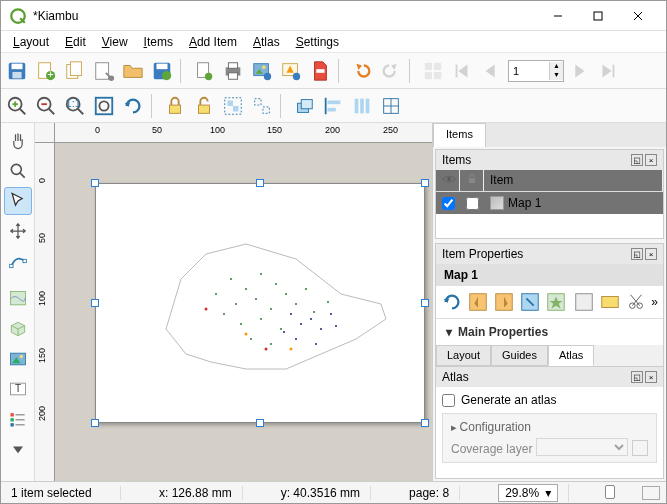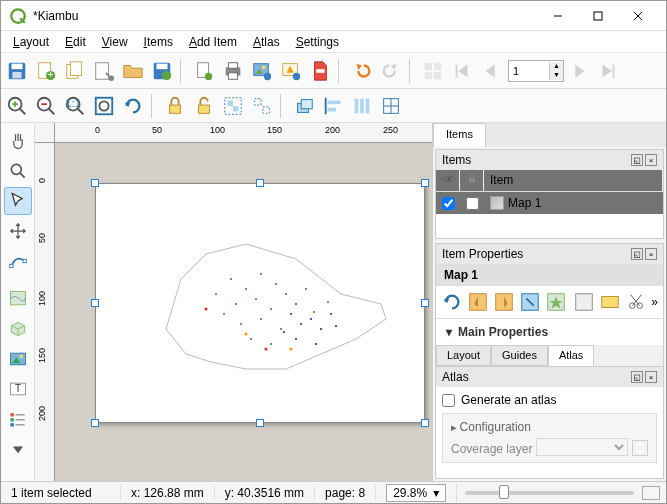--- a/index.html
+++ b/index.html
@@ -62,21 +62,21 @@
 .ip-toolbar .tbtn { width: 24px; height: 24px; }
 .subtabs { display: flex; border-bottom: 1px solid #ccc; background: #f0f0f0; height: 22px; }
 .subtab { padding: 3px 10px; border: 1px solid #ccc; font-size: 11px; cursor: pointer; background: #e8e8e8; }
 .subtab.active { background: #fff; border-bottom-color: #fff; }
 .atlas-body { padding: 6px; background: #fff; flex:1; overflow:auto; }
 .atlas-body label { display: flex; align-items: center; gap: 6px; font-size: 11px; margin-bottom: 6px; }
 .config-group { background: #f5f5f5; border: 1px solid #ddd; padding: 4px; }
 .config-group .cg-head { color: #666; font-weight: normal; font-size: 11px; padding: 2px 4px; }
 .config-row { display: flex; align-items: flex-end; gap: 4px; padding: 2px 4px; font-size: 11px; color: #888; }
 .config-row select { flex: 1; border: 1px solid #ccc; height: 18px; background: #f5f5f5; }
-.statusbar { height: 22px; background: #f5f5f5; border-top: 1px solid #ccc; display: flex; align-items: center; font-size: 11px; }
+.statusbar { height: 22px; background: #f5f5f5; border-top: 1px solid #ccc; display: flex; align-items: center; font-size: 11px; gap: 28px; }
 .statusbar .seg { padding: 0 10px; border-right: 1px solid #ddd; display: flex; align-items: center; gap: 4px; }
 .zoom-box { border: 1px solid #aaa; padding: 1px 6px; background: #fff; display: flex; align-items: center; gap: 6px; }
 .slider { flex: 1; height: 4px; background: #ccc; margin: 0 8px; position: relative; border-radius: 2px; }
 .slider .thumb { position: absolute; width: 10px; height: 14px; background: #fff; border: 1px solid #888; top: -6px; left: 20%; border-radius: 2px; }
 </style>
 </head>
 <body>
 
 <div class="titlebar">
   <span class="app-icon">

